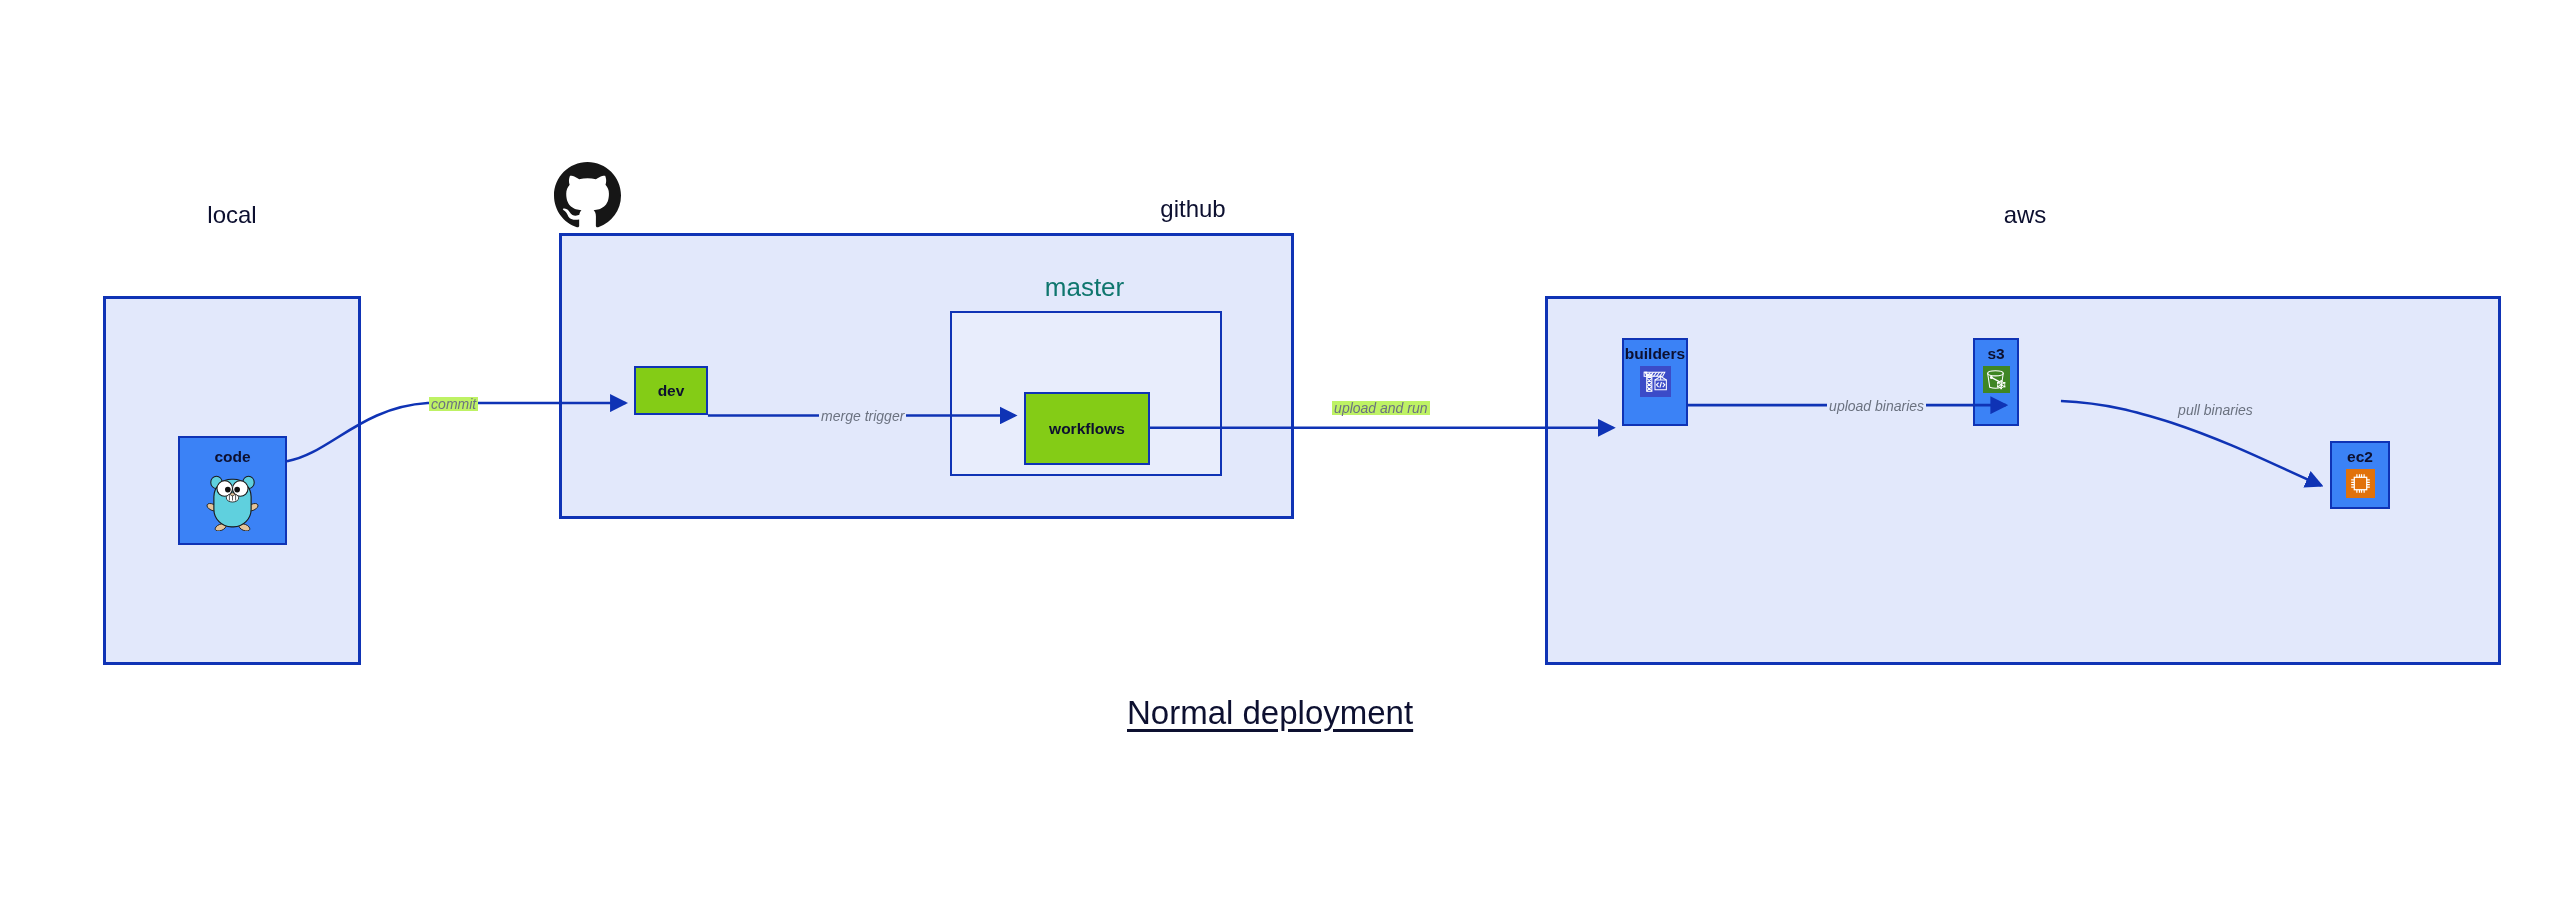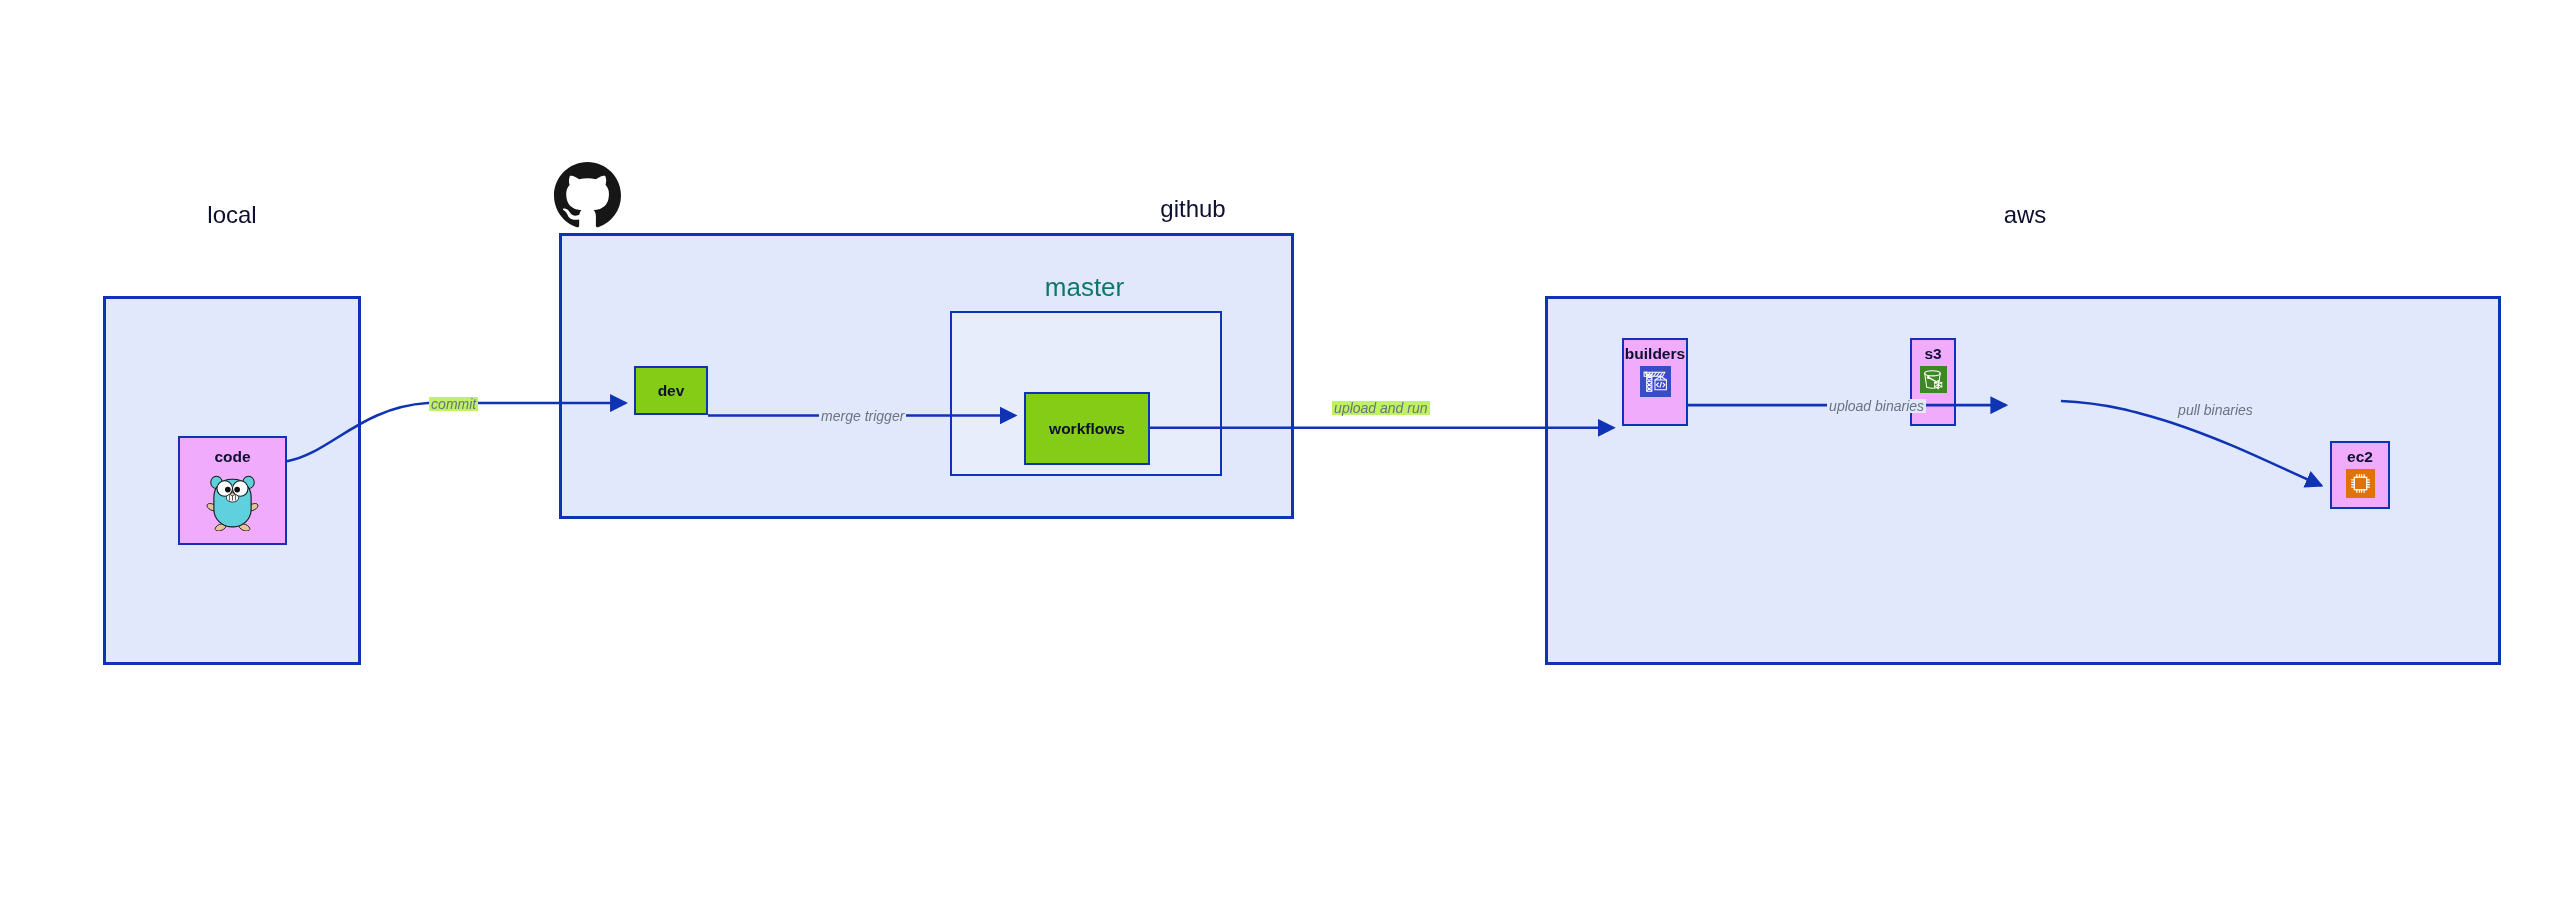--- a/index.html
+++ b/index.html
@@ -51,21 +51,21 @@
     color: #0f766e;
     font-size: 26px;
     font-weight: 400;
     white-space: nowrap;
     text-align: center;
   }
 
   
   .node-box {
     position: absolute;
-    background: #f0abfc;
+    background: #3b82f6;
     border: 2.6px solid #0f33b5;
     box-sizing: border-box;
     display: flex;
     flex-direction: column;
     align-items: center;
   }
   .node-box.plain {
     background: #84cc16;
     justify-content: center;
   }
@@ -192,21 +192,21 @@
 
           <path d="M29 27 L51 27 L51 46 L29 46 Z" fill="#3b4bc8"></path>
           <path d="M29 27 L40 20 L51 27"></path>
 
           <path d="M36 32 L32 36.5 L36 41 M44 32 L48 36.5 L44 41 M41.5 31 L38.5 42" stroke-width="2.2"></path>
         </g>
       </svg>
     </span>
   </div>
 
-  <div class="node-box" style="left:1910px; top:338px; width:46px; height:88px;">
+  <div class="node-box" style="left:1973px; top:338px; width:46px; height:88px;">
     <div class="node-title" style="margin-top:6.2px;">s3</div>
     <span class="node-icon" style="margin-top:4.1px;">
       <svg width="27" height="27" viewBox="0 0 52 52" xmlns="http://www.w3.org/2000/svg">
         <rect x="0" y="0" width="52" height="52" fill="#3f8624"></rect>
         <g stroke="#ffffff" stroke-width="2" fill="none" stroke-linecap="round">
 
           <ellipse cx="24" cy="14" rx="15" ry="5"></ellipse>
           <path d="M9 14 L13 41 Q24 45 35 41 L39 14"></path>
 
           <path d="M16 22 L33 31" stroke-width="2.4"></path>
@@ -260,15 +260,16 @@
 
     <path d="M4000 778 C 4090 782, 4150 800, 4215 820 C 4330 858, 4420 905, 4505 942" stroke="#0f33b5" stroke-width="5" fill="none" marker-end="url(#arrowhead)"></path>
   </svg>
 
   <div class="edge-label on-white" style="left:429px; top:397px;">commit</div>
   <div class="edge-label on-group" style="left:819px; top:409px;">merge trigger</div>
   <div class="edge-label on-white" style="left:1332px; top:401px;">upload and run</div>
   <div class="edge-label on-group" style="left:1827px; top:399px;">upload binaries</div>
   <div class="edge-label on-group" style="left:2176px; top:403px;">pull binaries</div>
 
+  <div class="diagram-title" style="left:1127px; top:694px;">Normal deployment</div>
 
 </div>
 
 
 </body></html>

